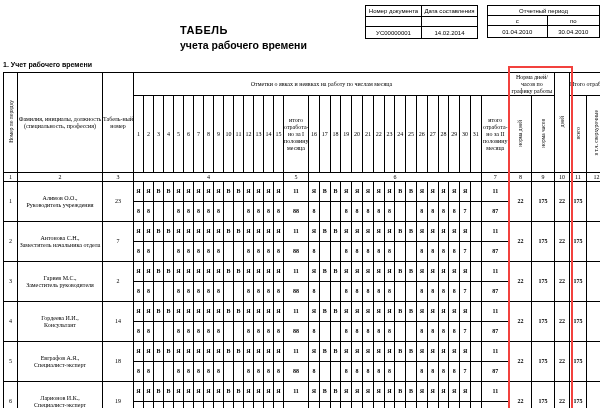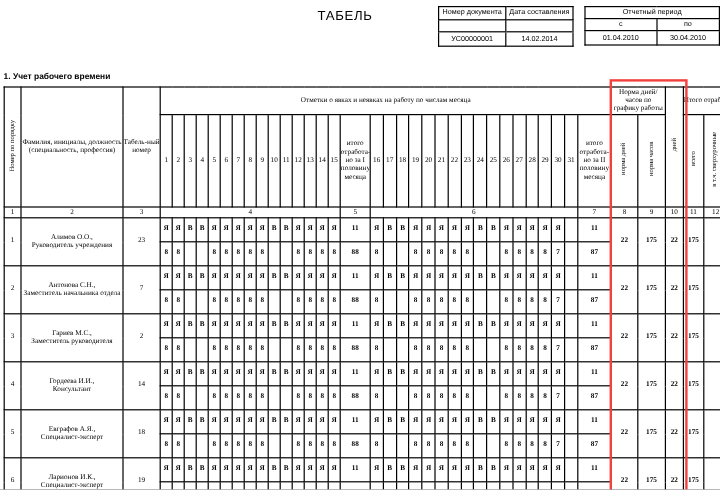--- a/index.html
+++ b/index.html
@@ -1,20 +1,20 @@
 <!DOCTYPE html>
 <html><head>
 <meta charset="utf-8">
 <style>
   html,body{margin:0;padding:0;background:#888;}
   .screen{position:relative;width:600px;height:408px;background:#fff;overflow:hidden;
           font-family:"Liberation Serif",serif;color:#000;}
   
-  .title{position:absolute;left:180px;top:8px;width:215px;text-align:center;
-         font-family:"Liberation Sans",sans-serif;font-weight:normal;}
+  .title{position:absolute;left:180px;top:24px;width:215px;
+         font-family:"Liberation Sans",sans-serif;font-weight:bold;}
   .title .t1{font-size:11px;letter-spacing:.5px;}
   .title .t2{font-size:10.5px;margin-top:3px;}
   .section-title{position:absolute;left:3px;top:61px;
          font-family:"Liberation Sans",sans-serif;font-weight:bold;font-size:7px;}
   
   .minitable{position:absolute;border-collapse:collapse;
          font-family:"Liberation Sans",sans-serif;font-size:6px;}
   .minitable td{border:1px solid #000;text-align:center;vertical-align:middle;
          padding:0 1px;overflow:hidden;}
   .doc-table{left:365px;top:5px;}
@@ -44,20 +44,21 @@
   .hlbox{position:absolute;left:508px;top:66px;width:61px;height:342px;
          border:2px solid #f2413d;pointer-events:none;}
 </style>
 </head>
 <body>
 
 <div class="screen">
 
   <div class="title">
     <div class="t1">ТАБЕЛЬ</div>
+    <div class="t2">учета рабочего времени</div>
   </div>
 
   <table class="minitable doc-table">
     <tbody>
         <tr class="h11">
       <td>Номер документа</td>
       <td>Дата составления</td>
     </tr>
     <tr class="h10 noborder">
           <td></td>

